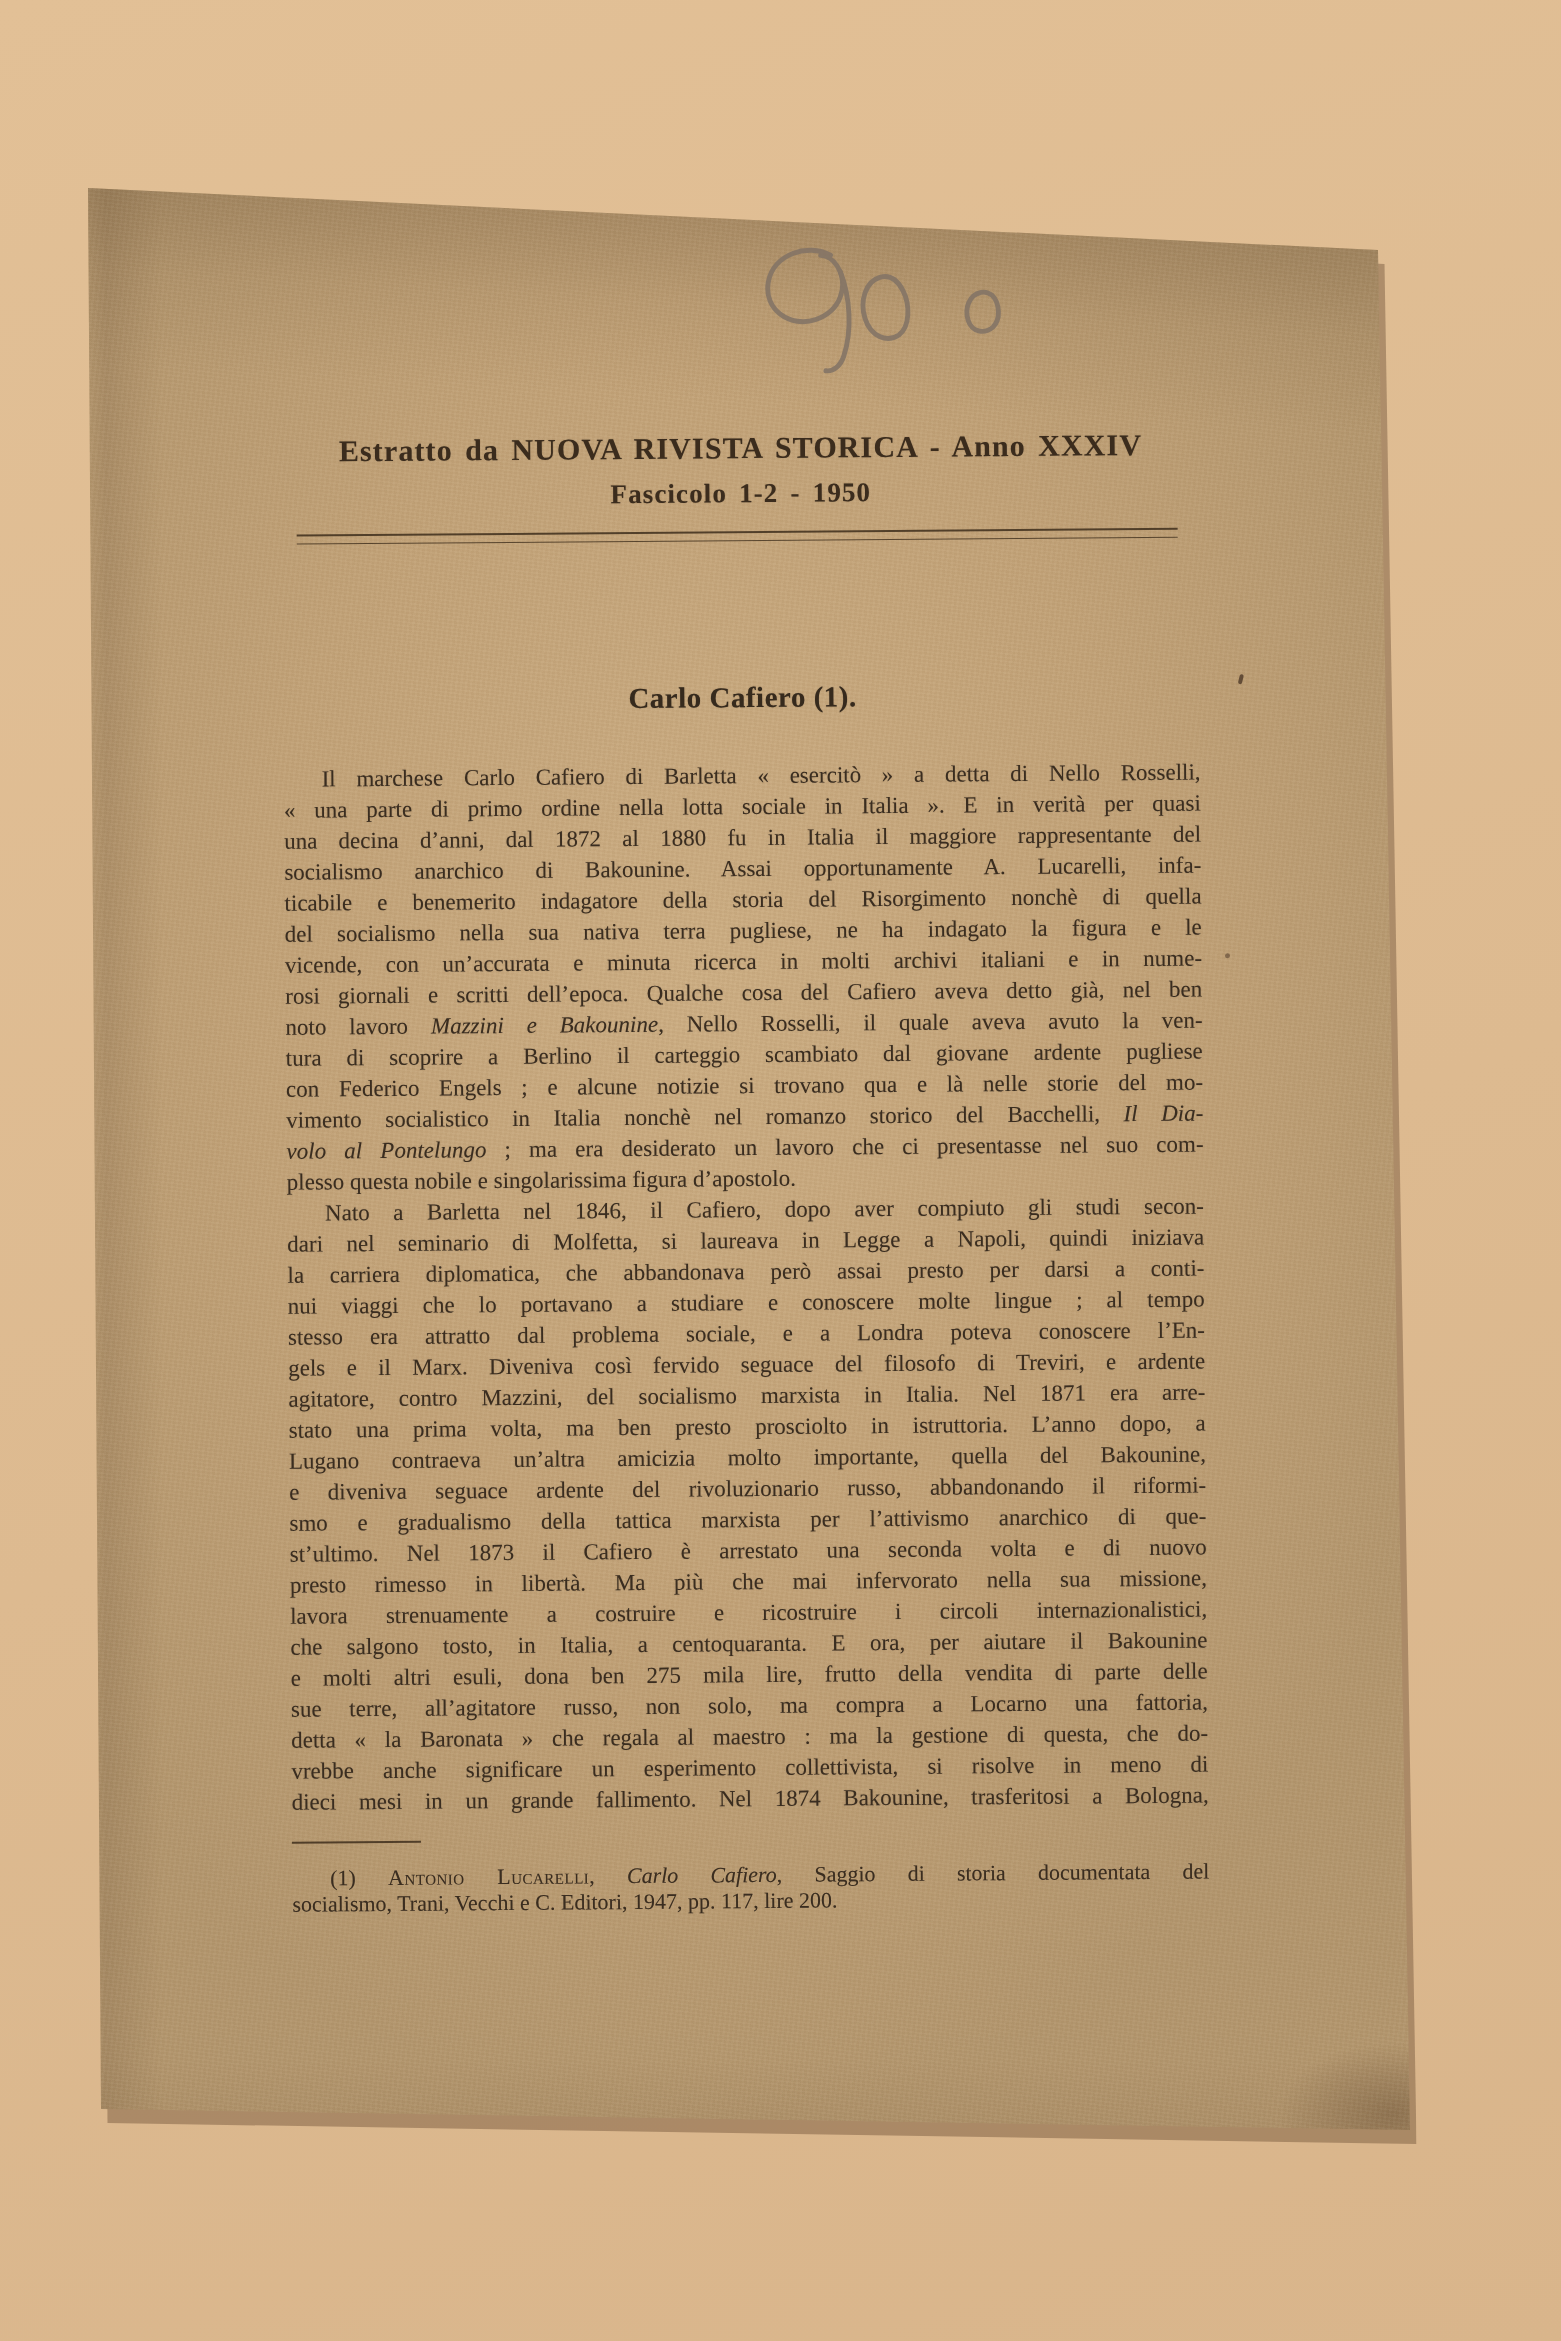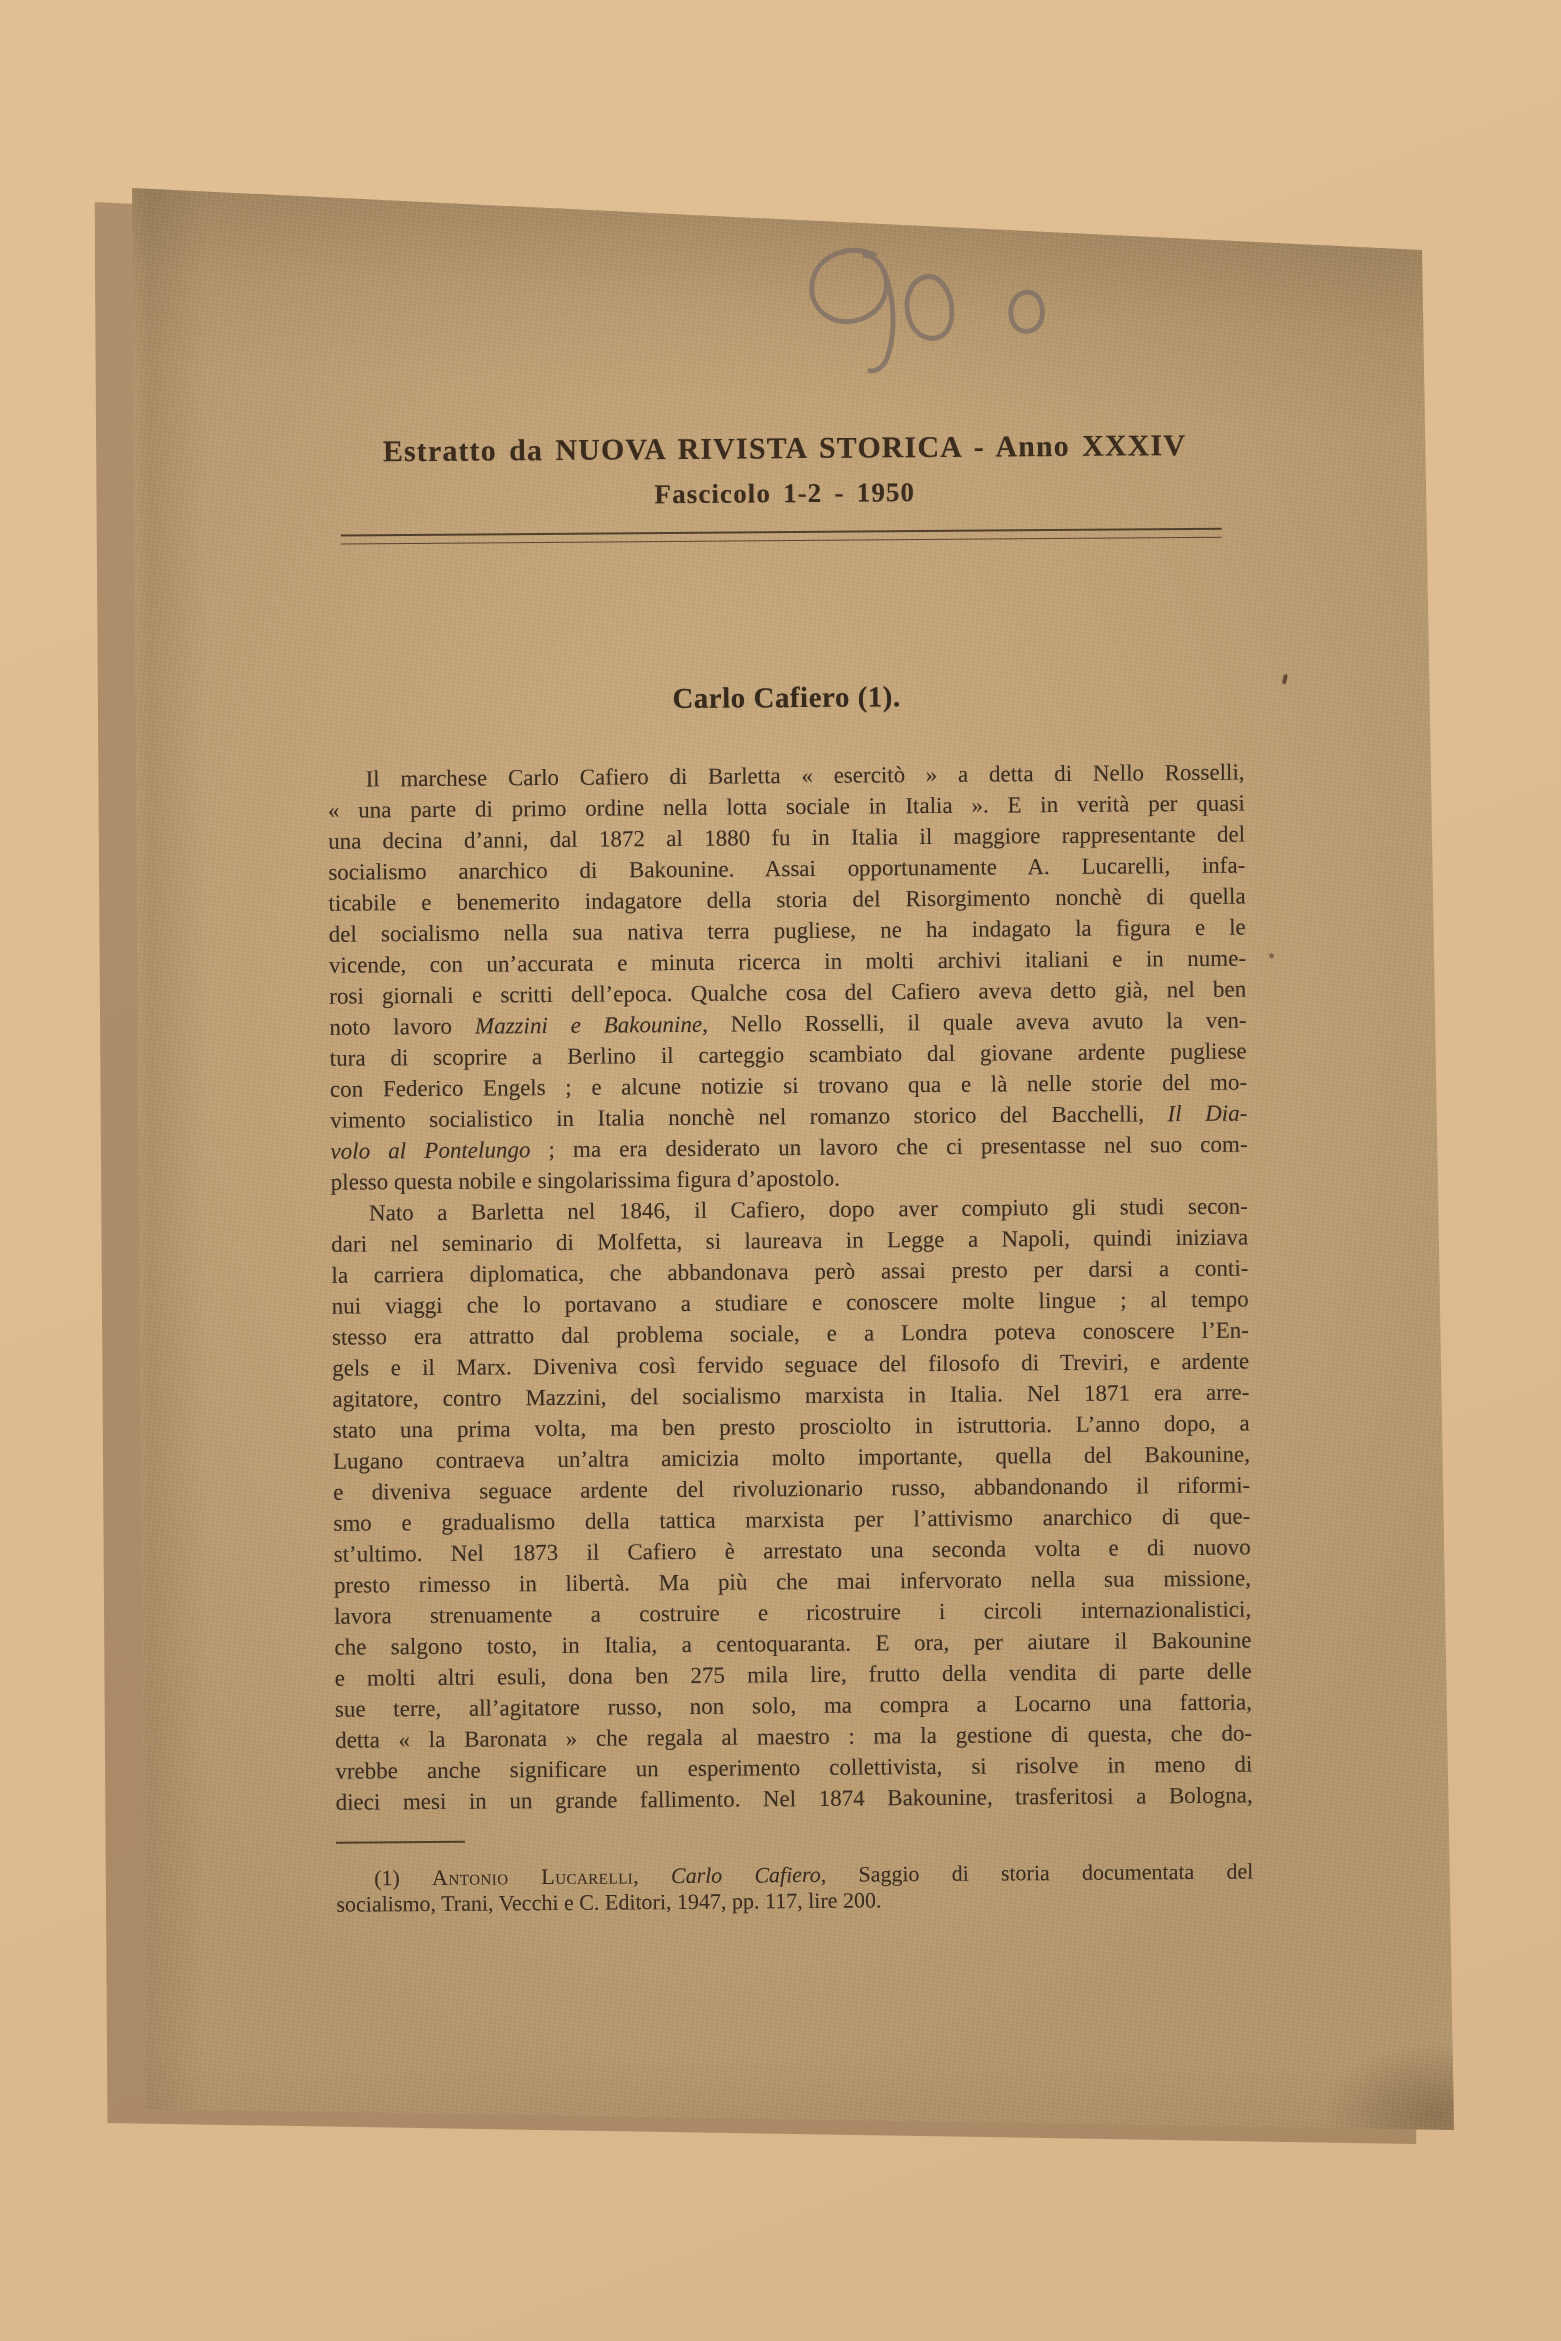--- a/index.html
+++ b/index.html
@@ -22,21 +22,20 @@
   
   .page{
     position:absolute;inset:0;
     clip-path:polygon(88px 188px,1378px 250px,1410px 2130px,101px 2109px);
     background:
       radial-gradient(163px 103px at 1393px 2114px, rgba(96,70,45,0.40), rgba(96,70,45,0) 70%),
       linear-gradient(90deg, rgba(96,70,45,0) 81px, rgba(96,70,45,0.16) 106px, rgba(96,70,45,0) 163px),
       linear-gradient(0deg, rgba(96,70,45,0.16) 0px, rgba(96,70,45,0.16) 141px, rgba(96,70,45,0) 282px),
       linear-gradient(183deg, rgba(100,76,48,0.30) 233px, rgba(100,76,48,0.08) 347px, rgba(100,76,48,0) 444px),
       radial-gradient(813px 1138px at 45% 42%, #ccad82 0%, #c2a277 55%, #b3966d 100%);
-    margin-left: 44px;
   }
   .page-grain{
     position:absolute;inset:0;
     background:
       repeating-linear-gradient(7deg, rgba(255,255,255,0.025) 0 1.6px, rgba(60,40,20,0.018) 1.6px 3.8px),
       repeating-linear-gradient(96deg, rgba(255,255,255,0.02) 0 2.2px, rgba(60,40,20,0.015) 2.2px 4.9px);
   }
   .content{
     position:absolute;inset:0;
     transform:rotate(-0.45deg);

